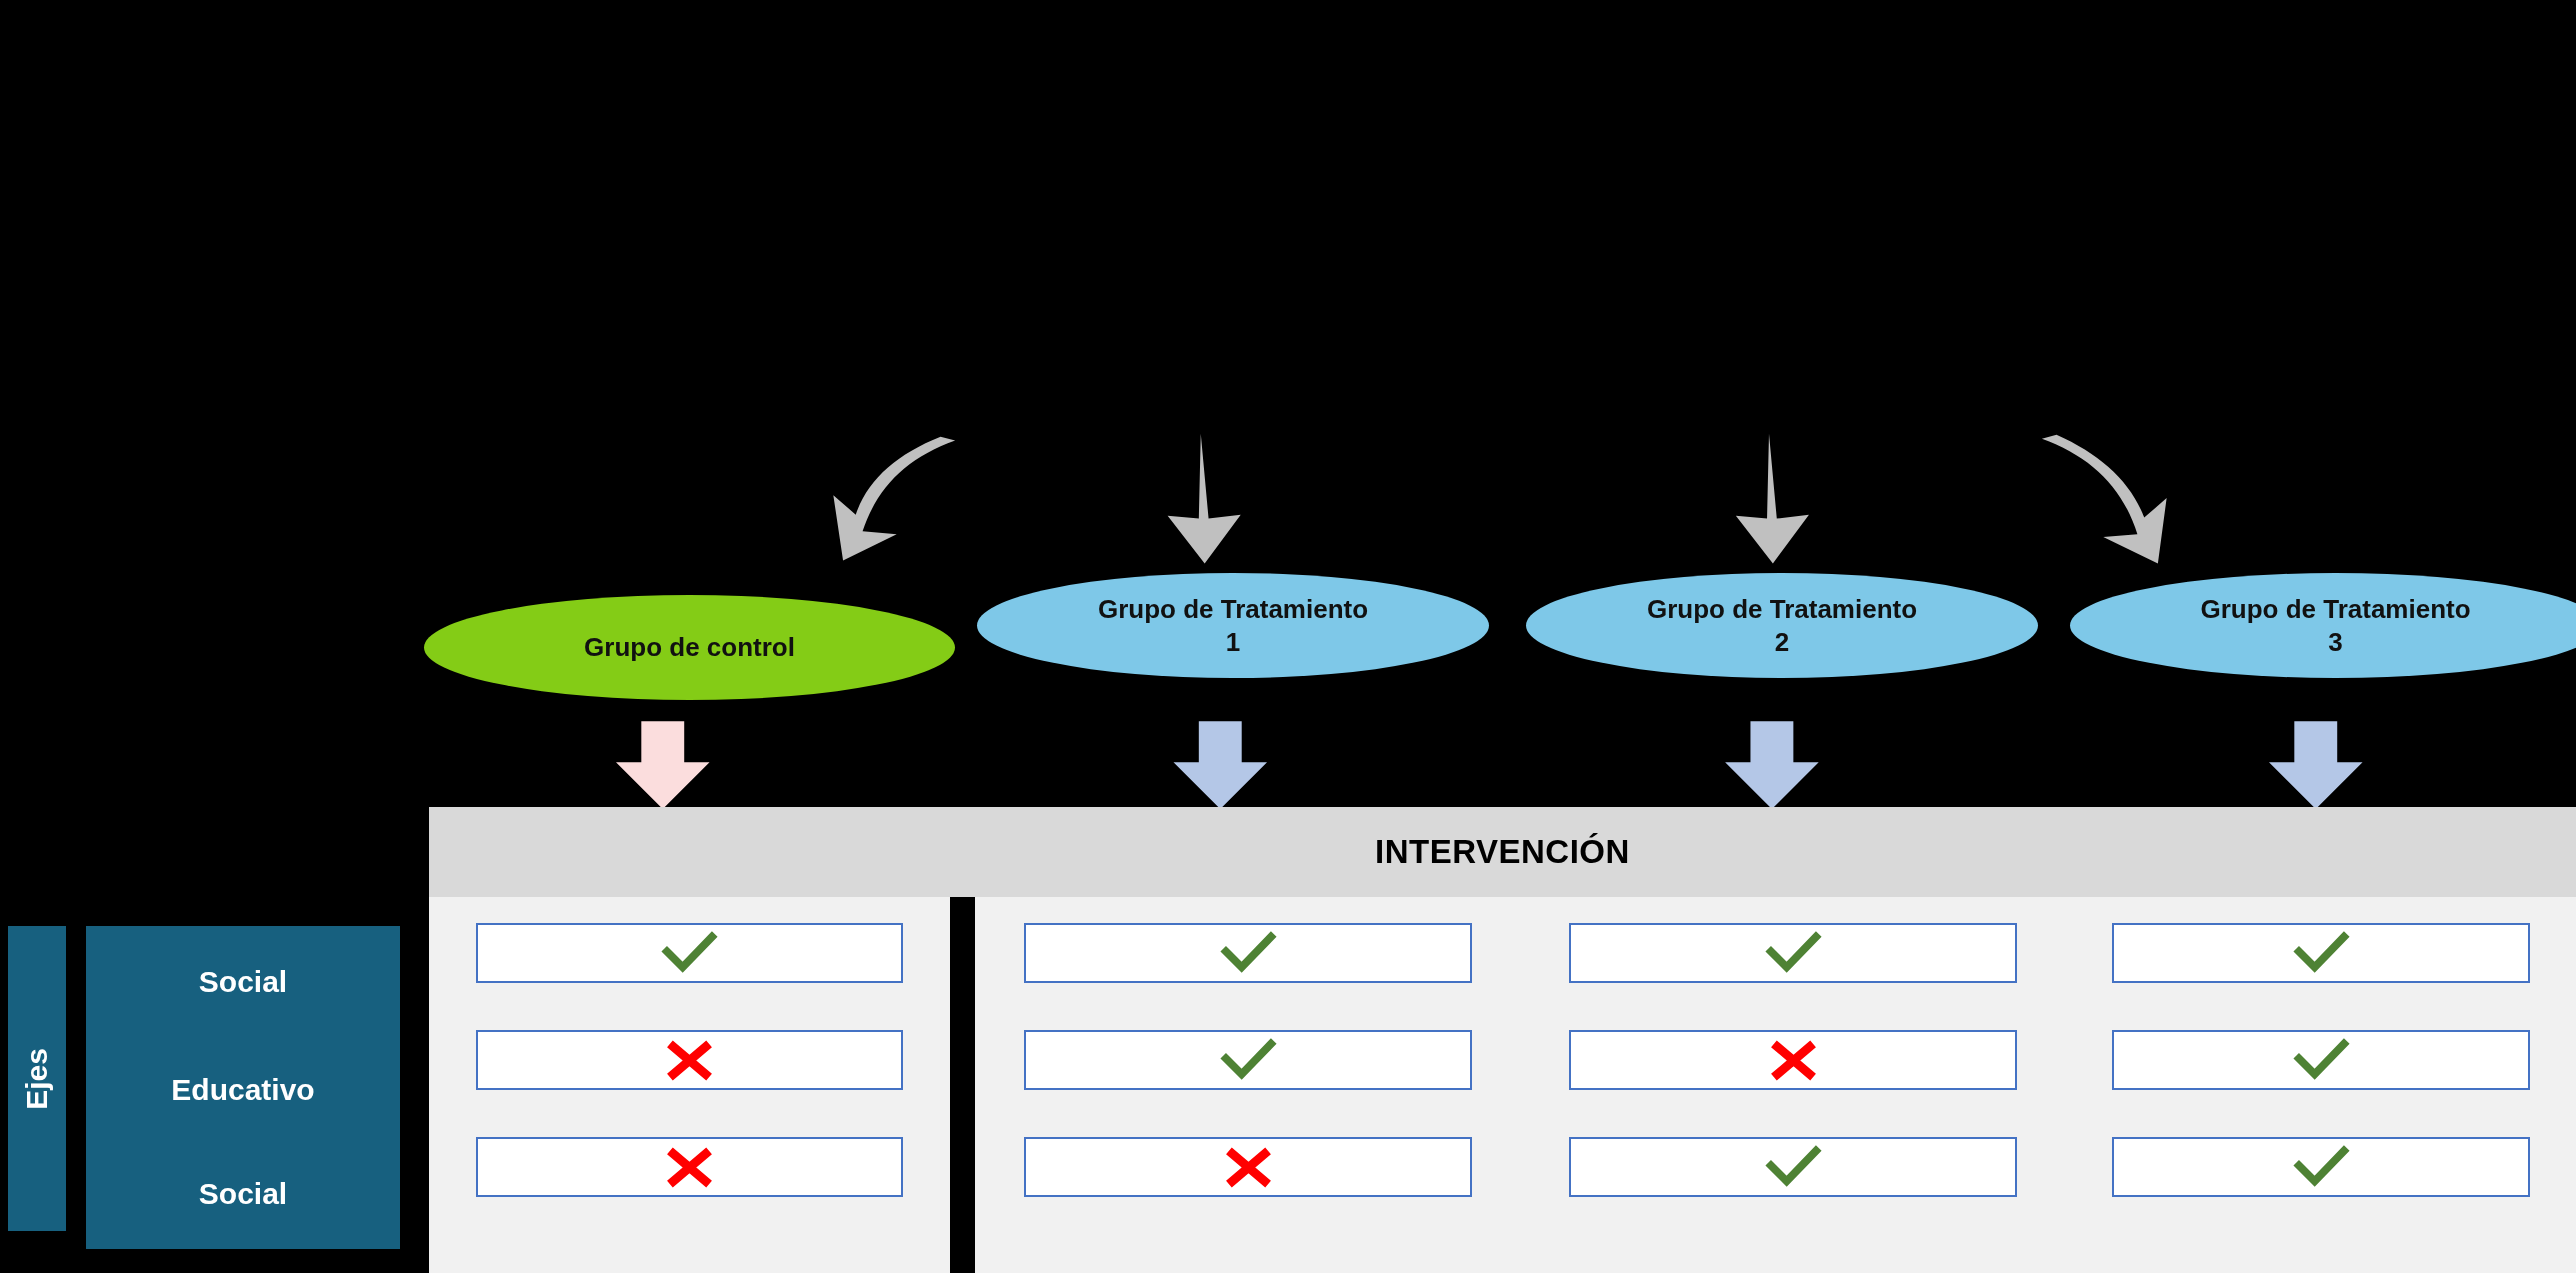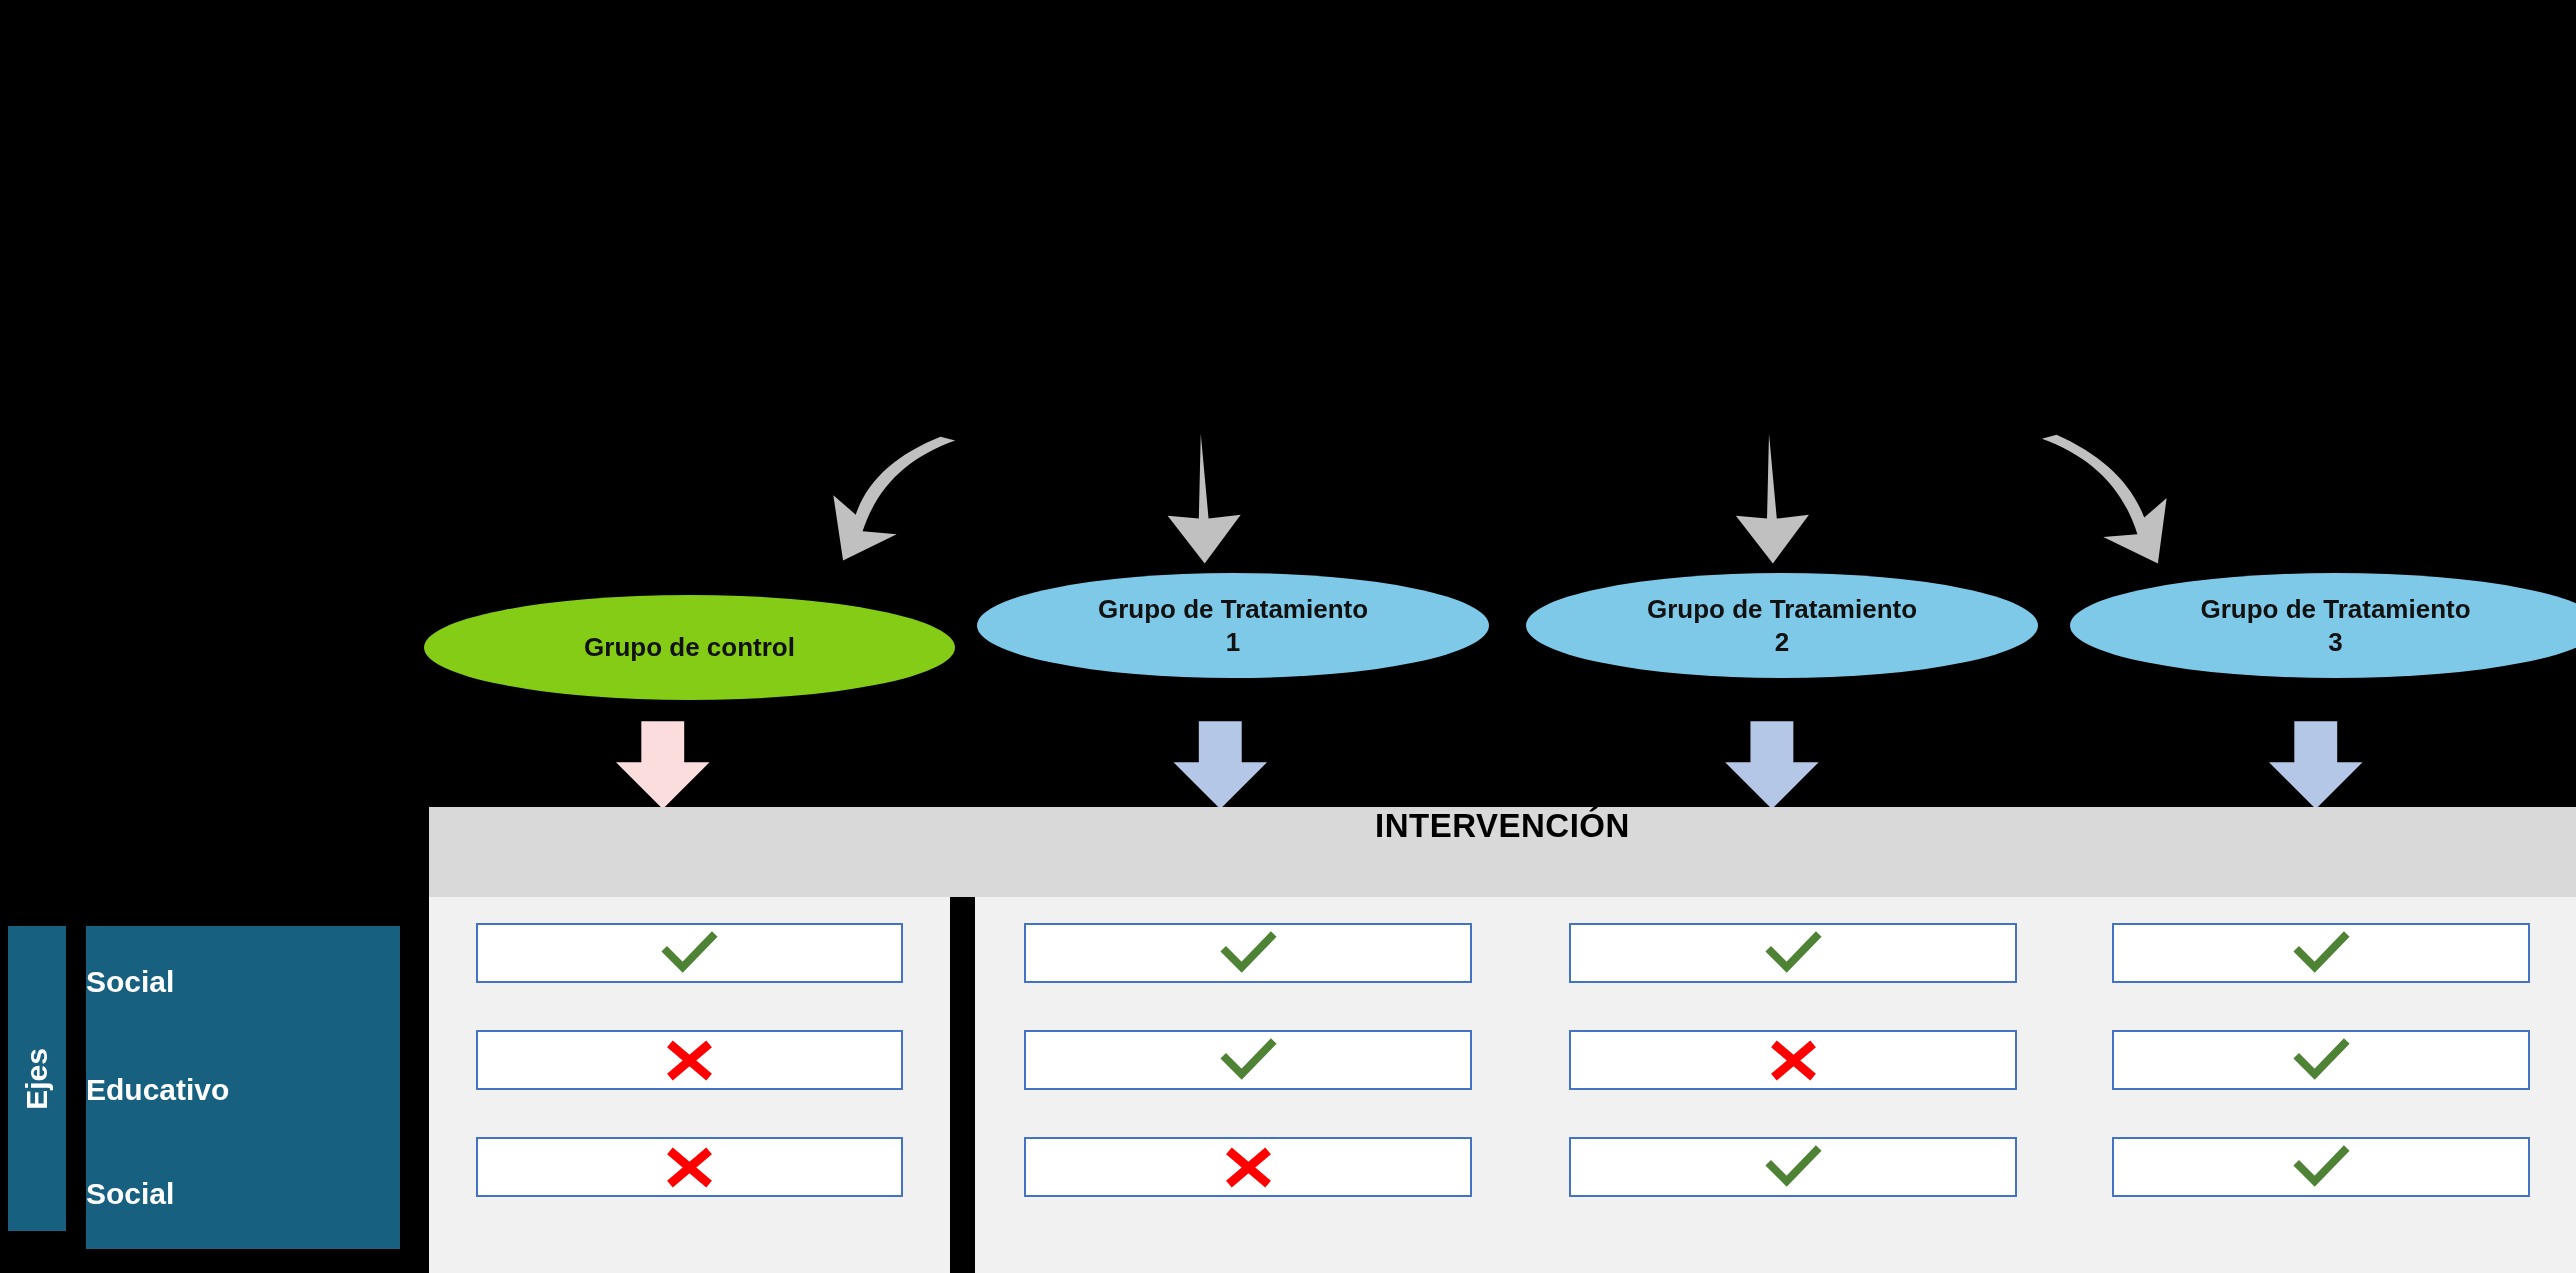--- a/index.html
+++ b/index.html
@@ -61,21 +61,21 @@
 
   
   #intervention-band {
     position: absolute;
     left: 429px;
     top: 807px;
     width: 2147px;
     height: 90px;
     background: #D9D9D9;
     display: flex;
-    align-items: flex-start;
+    align-items: center;
     justify-content: center;
   }
   #intervention-band .label {
     color: #000000;
     font-size: 33px;
     font-weight: bold;
     letter-spacing: 0.5px;
   }
 
   
@@ -122,20 +122,21 @@
     white-space: nowrap;
   }
   .eje-box {
     position: absolute;
     left: 86px;
     width: 314px;
     height: 111px;
     background: #17607F;
     display: flex;
     align-items: center;
+    justify-content: center;
   }
   .eje-box .label {
     color: #ffffff;
     font-size: 30px;
     font-weight: bold;
   }
 </style>
 </head>
 <body>
 

